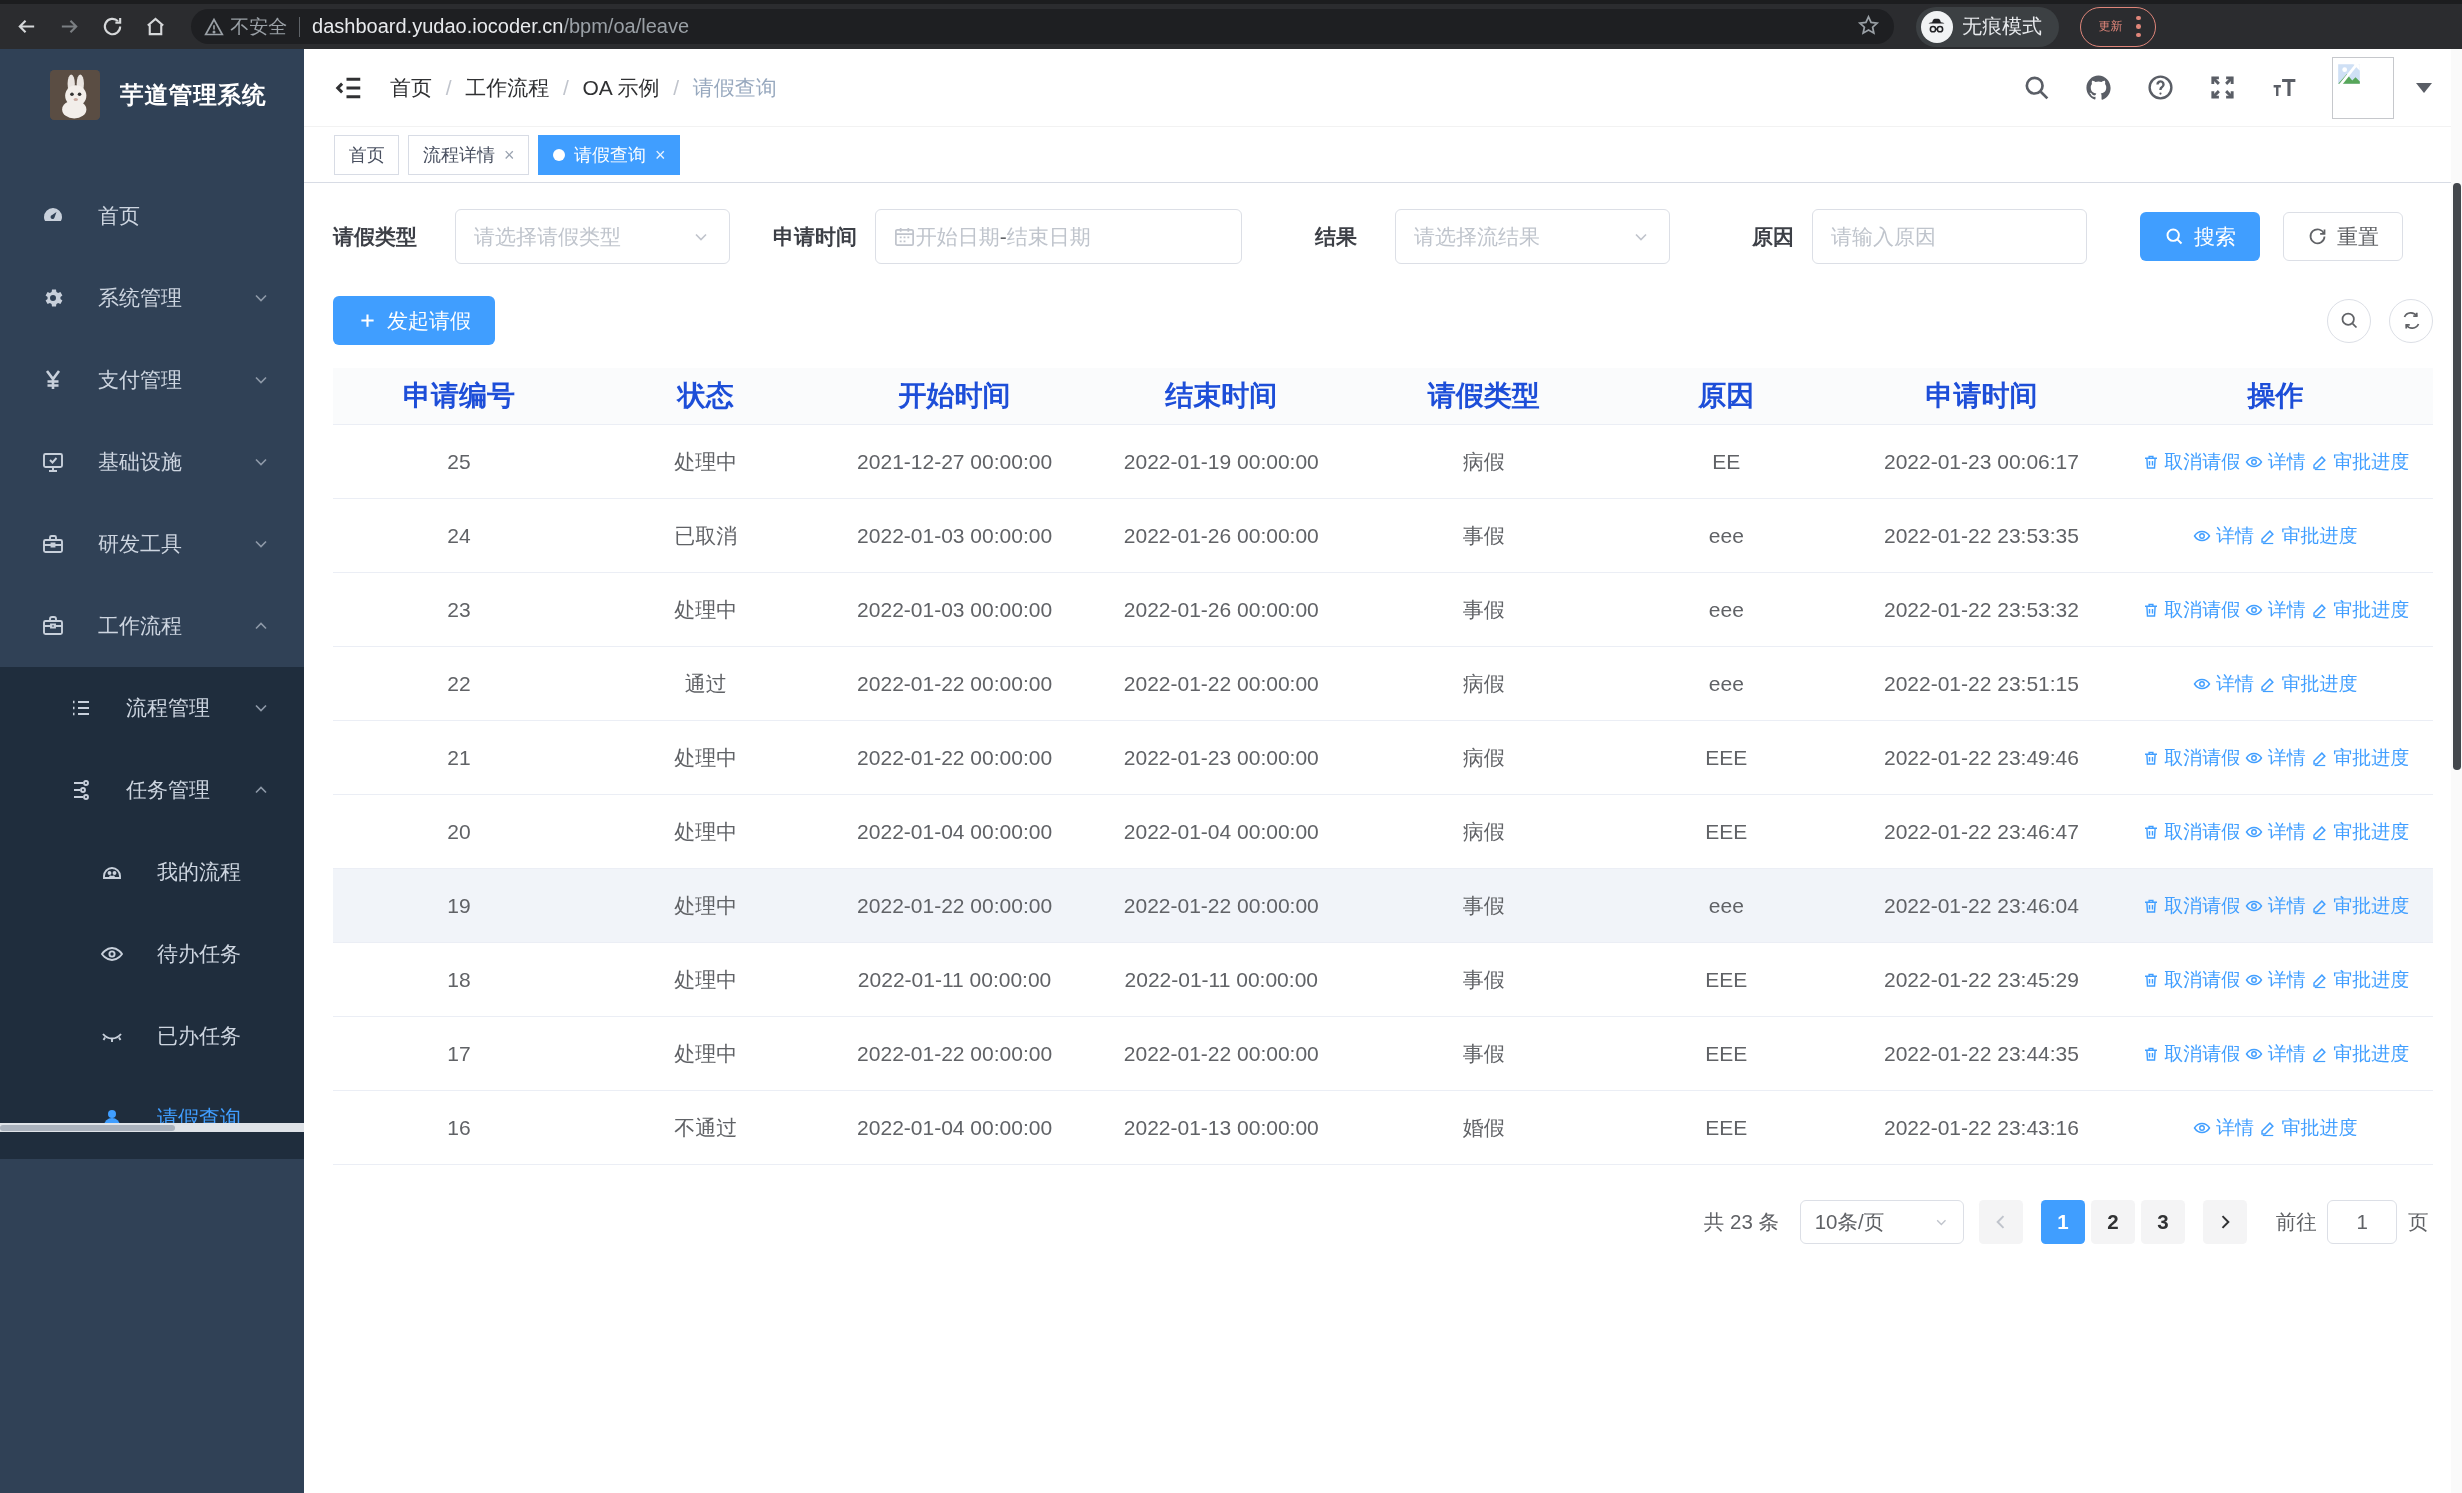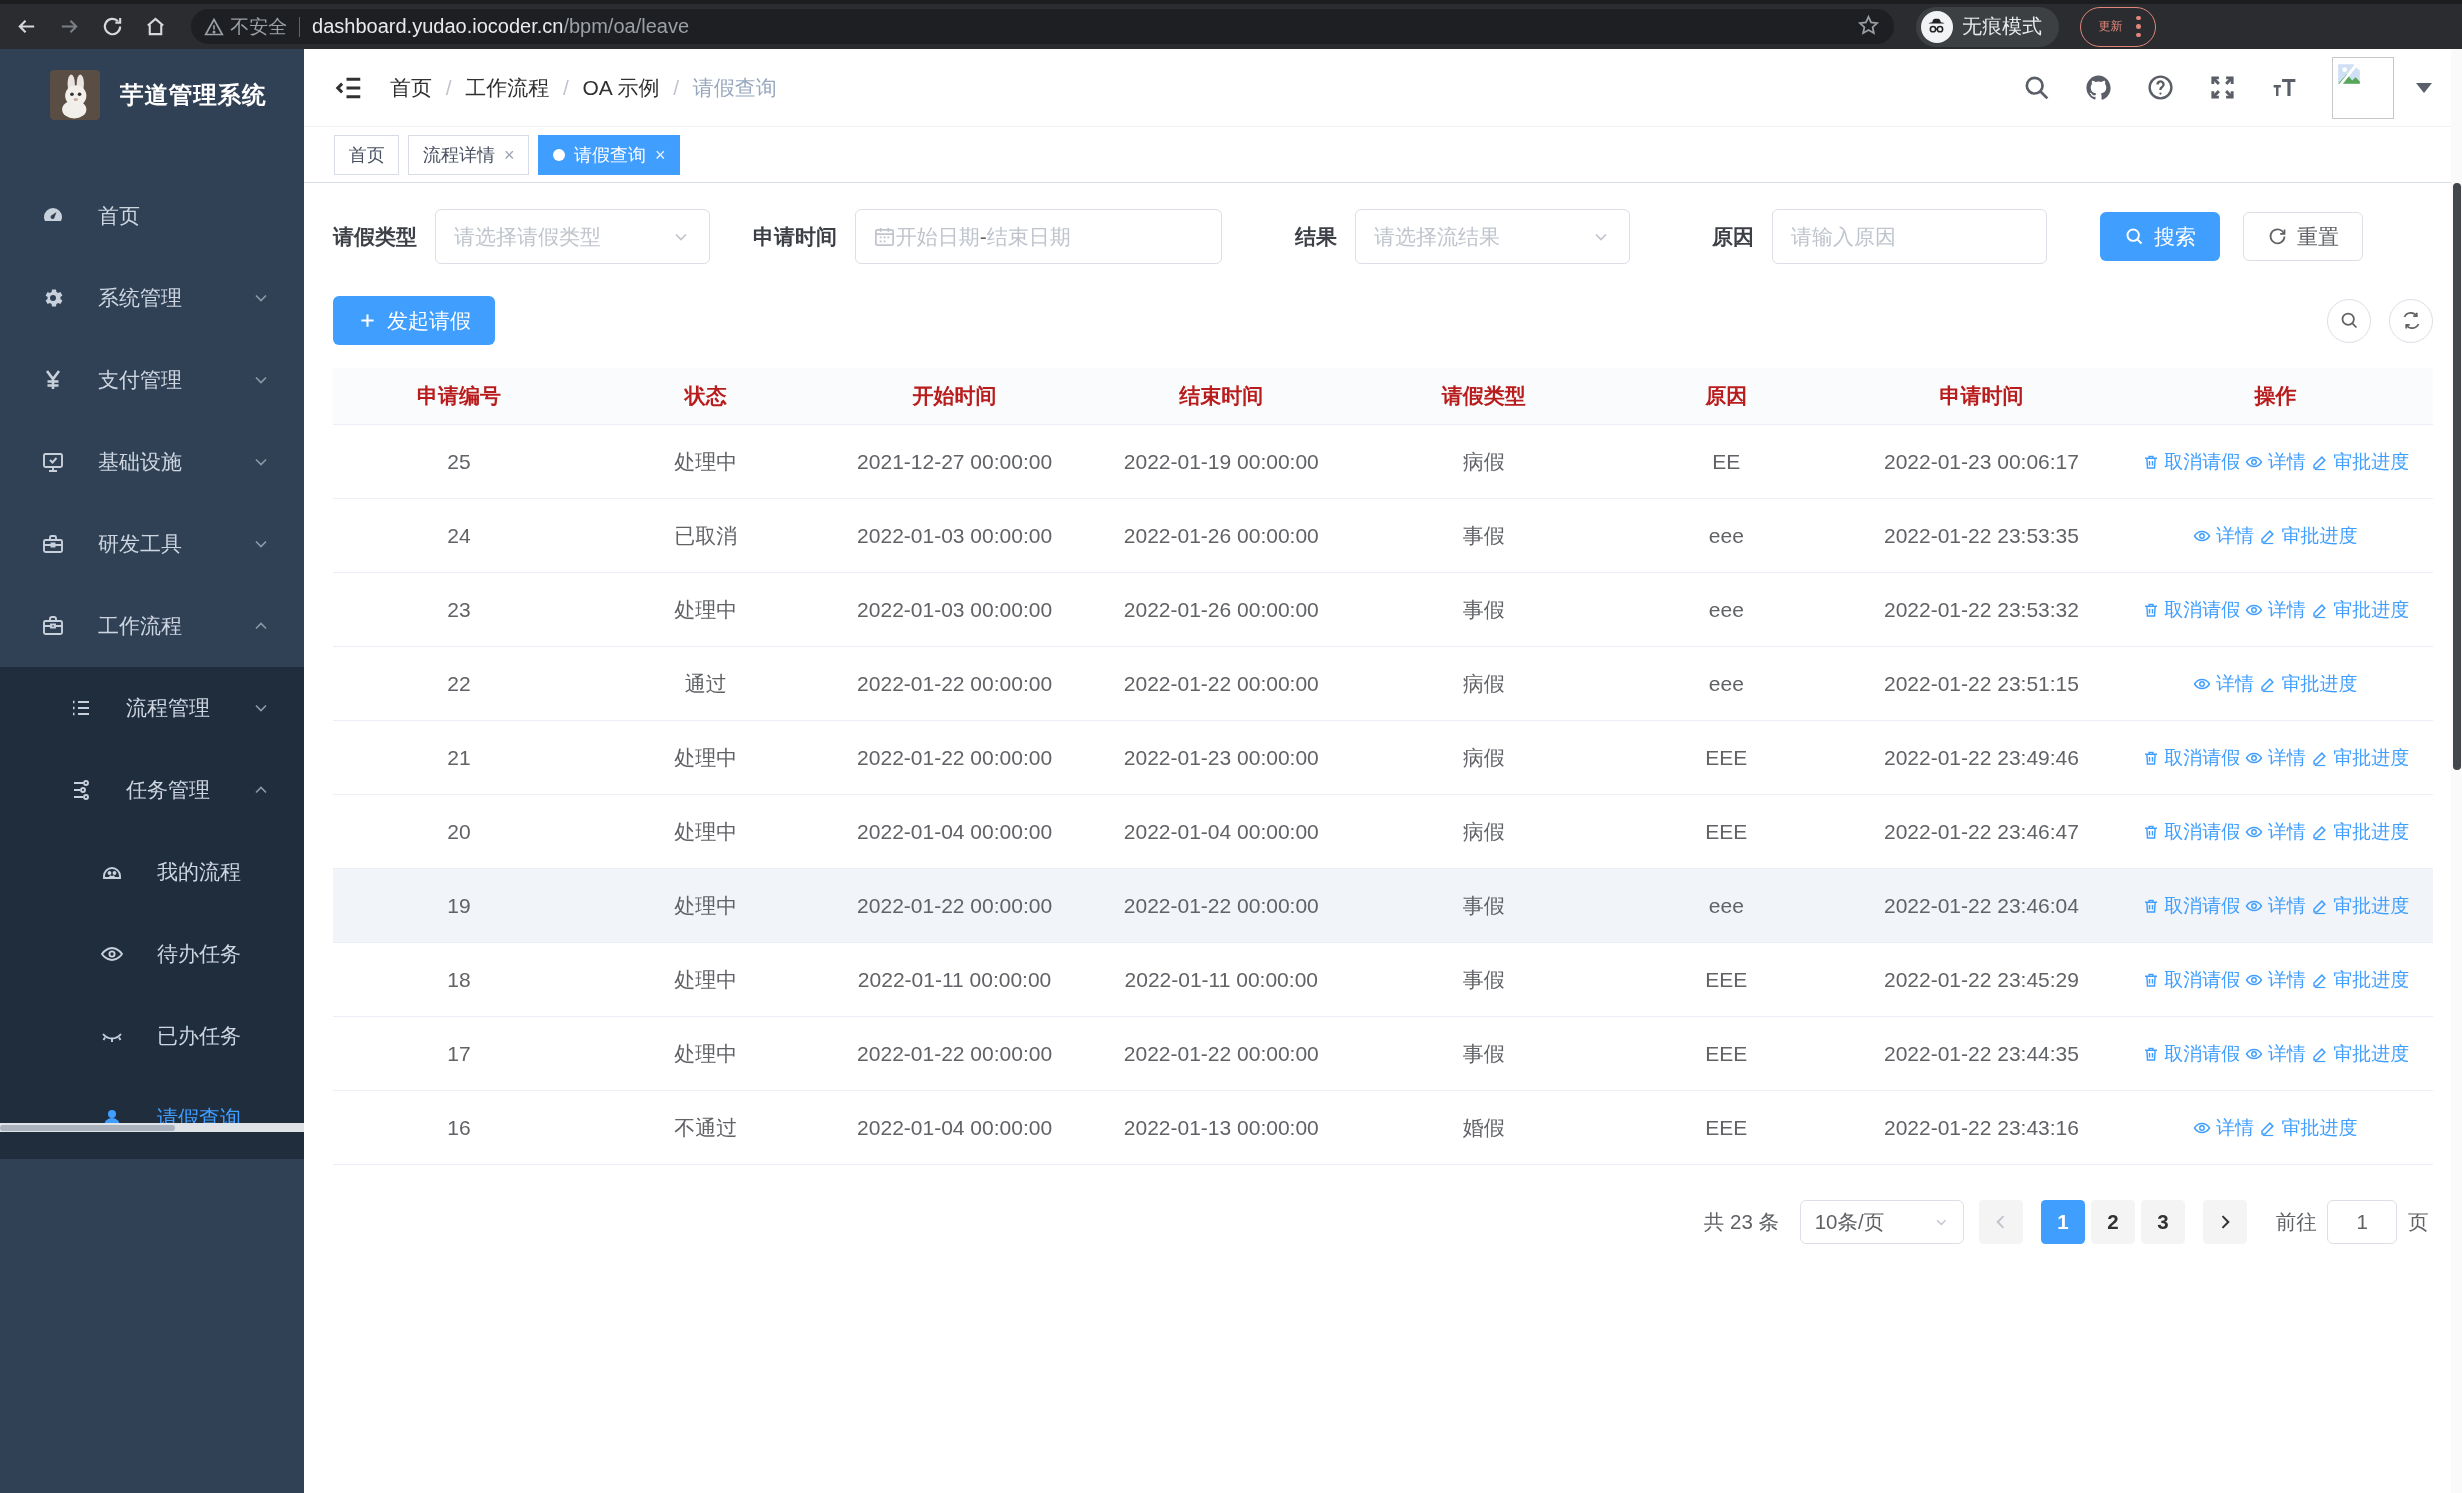--- a/index.html
+++ b/index.html
@@ -76,21 +76,21 @@
   .tag.active .dot { display:block; }
   .tag.active .tclose { color:#eaf4ff; }
 
   .content { flex:1; padding:23px 29px 0 29px; position:relative; }
 
   
   .filters { display:flex; align-items:center; margin-top:3px; }
   .f-label { font-size:21px; font-weight:700; color:#3c3f46; margin-right:18px; white-space:nowrap; }
   .ctrl { height:55px; border:1.5px solid #dcdfe6; border-radius:6px; background:#fff; display:flex; align-items:center; color:#c0c4cc; font-size:21px; }
   .ctrl .ph { color:#bfc4cc; }
-  .select { width:275px; padding:0 18px; justify-content:space-between; }
+  .select { width:275px; padding:0 18px; justify-content:space-between;margin-left:20px; }
   .select svg { width:20px; height:20px; color:#c0c4cc; }
   .daterange { width:367px; padding:0 16.7px; gap:0; }
   .daterange svg { width:23px; height:23px; color:#c0c4cc; flex:0 0 auto; }
   .dr-sep { color:#606266; }
   .input { width:275px; padding:0 18px; }
   .gap1 { width:43px; } .gap2 { width:73px; } .gap3 { width:82px; }
   .btn { height:49px; border-radius:6px; display:flex; align-items:center; gap:9px; font-size:21px; padding:0 23px; cursor:pointer; border:1.5px solid transparent; }
   .btn svg { width:21px; height:21px; }
   .btn-primary { background:#409eff; color:#fff; }
   .btn-plain { background:#fff; color:#606266; border-color:#dcdfe6; }
@@ -101,21 +101,21 @@
   .toolbar { margin-top:32px; display:flex; align-items:center; }
   .round-btns { margin-left:auto; display:flex; gap:18px; }
   .round-btn { width:44px; height:44px; border-radius:50%; border:1.5px solid #dcdfe6; background:#fff; color:#606266; display:flex; align-items:center; justify-content:center; cursor:pointer; }
   .round-btn svg { width:21px; height:21px; }
 
   
   .table { margin-top:23px; width:100%; border-bottom:0.8px solid #ebeef5; }
   .trow { display:flex; align-items:center; border-bottom:0.8px solid #ebeef5; }
   .trow:last-child { border-bottom:none; }
   .thead { background:#fafbfc; border-bottom:0.8px solid #ebeef5; }
-  .thead .cell { color:#b91c1c; font-weight:700; font-size:21px; height:56px; }
+  .thead .cell { color:#1d4ed8; font-weight:700; font-size:28px; height:56px; }
   .cell { display:flex; align-items:center; justify-content:center; text-align:center; font-size:21px; color:#606266; height:73px; overflow:hidden; }
   .c0{width:12%;} .c1{width:11.5%;} .c2{width:12.2%;} .c3{width:13.2%;} .c4{width:11.8%;} .c5{width:11.3%;} .c6{width:13%;} .c7{width:15%;}
   .trow.hl { background:#f1f4f9; }
   .acts { display:flex; align-items:center; justify-content:center; gap:5px; flex-wrap:nowrap; }
   .act-link { color:#409eff; font-size:19px; display:flex; align-items:center; gap:4.6px; cursor:pointer; white-space:nowrap; }
   .act-link svg { width:18px; height:18px; flex:0 0 auto; }
 
   
   .pager { margin-top:35px; display:flex; align-items:center; justify-content:flex-end; gap:12px; padding-right:4.6px; color:#606266; font-size:20.5px; }
   .pg-total { margin-right:9px; }

